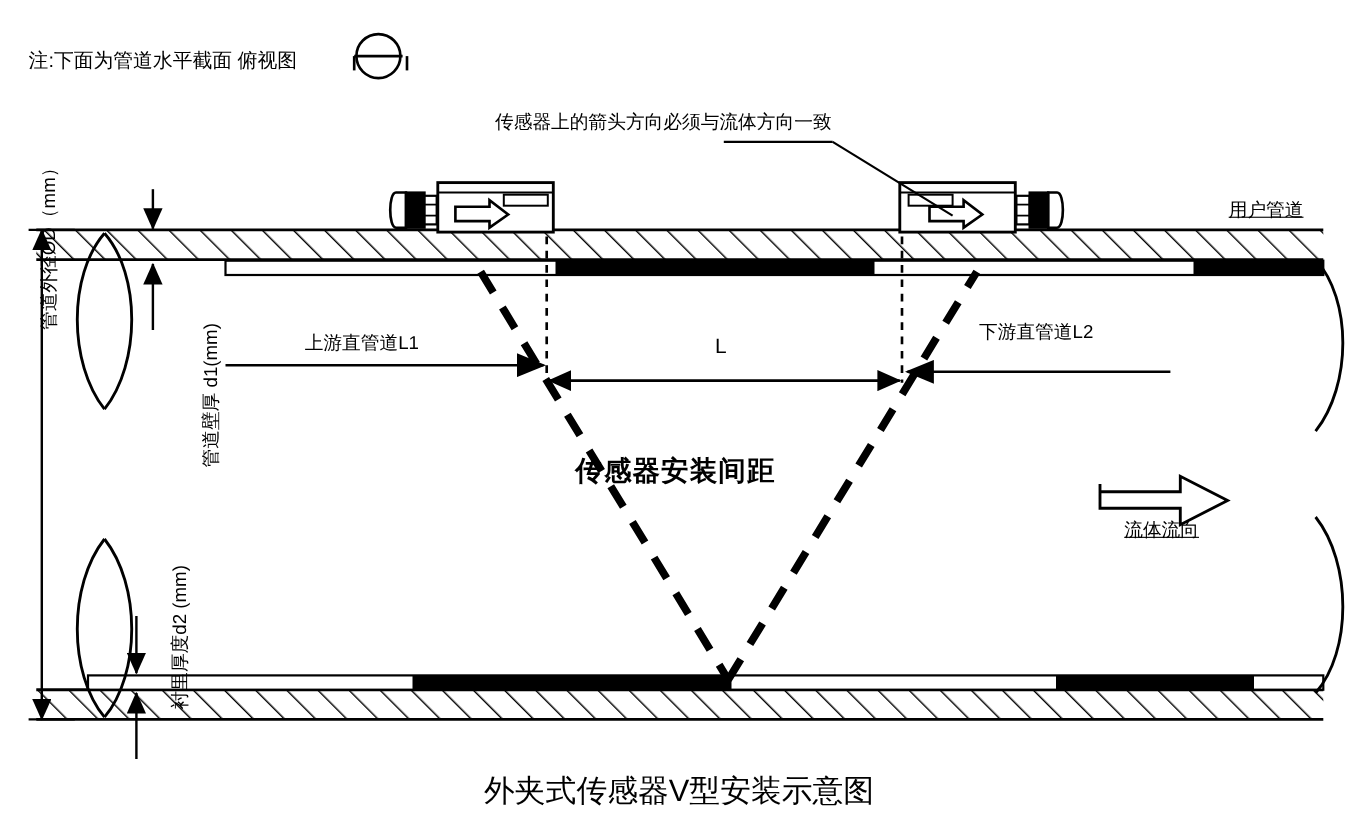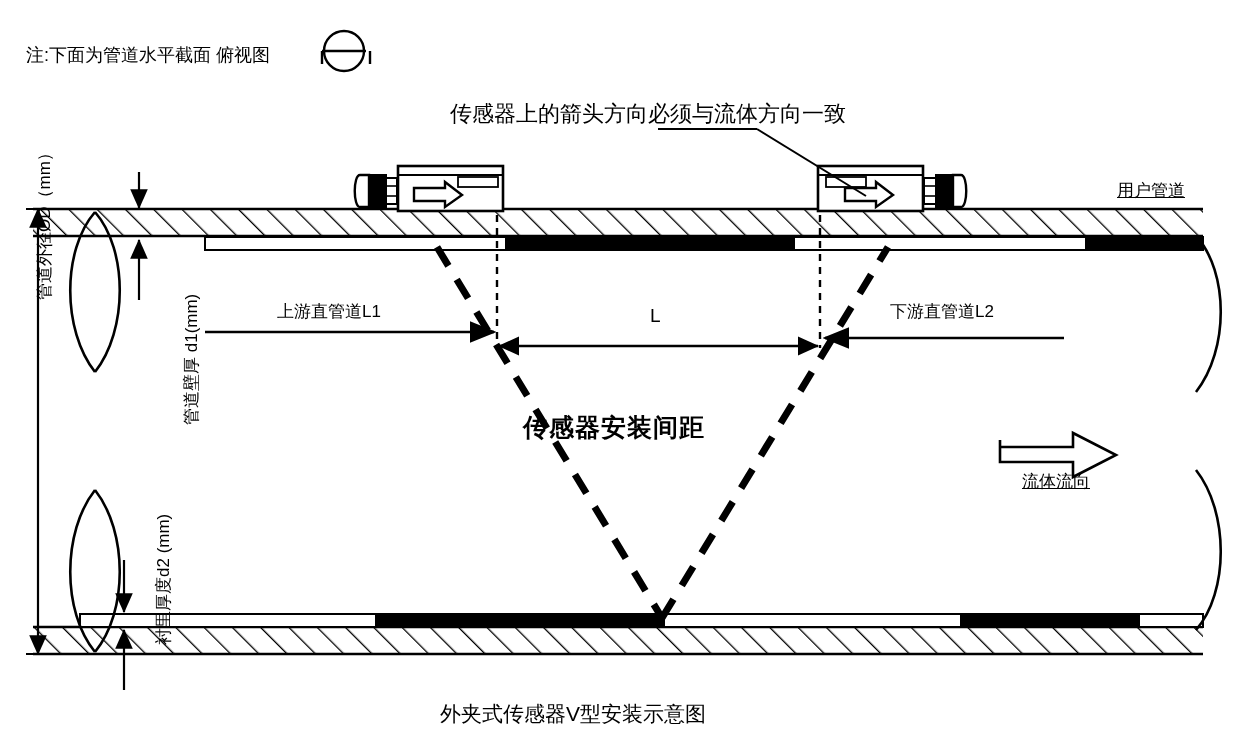--- a/index.html
+++ b/index.html
@@ -2,24 +2,24 @@
 <html><head>
 <meta charset="utf-8">
 <style>
   html,body{margin:0;padding:0;background:#ffffff;}
   body{width:1246px;height:746px;position:relative;overflow:hidden;
        font-family:"Liberation Sans","DejaVu Sans",sans-serif;color:#000;}
   #stage{position:absolute;left:0;top:0;width:1246px;height:554px;}
   svg.layer{position:absolute;left:0;top:0;width:1246px;height:746px;overflow:visible;}
   .txt{position:absolute;white-space:nowrap;color:#000;}
   .note-text{font-size:18px;}
-  .ann-text{font-size:22px;}
+  .ann-text{font-size:17px;}
   .lbl-text{font-size:17px;}
   .bold-text{font-size:25px;font-weight:bold;letter-spacing:1px;}
-  .title-text{font-size:21px;}
+  .title-text{font-size:28px;}
   .dim-L{font-size:19px;}
   .vert{transform-origin:left top;}
 </style>
 </head>
 <body>
 
 <div id="stage">
 
   <svg class="layer" viewBox="0 0 1246 746">
     <defs>
@@ -159,21 +159,21 @@
   <div class="txt lbl-text" style="left:1022px;top:470px;text-decoration:underline;">流体流向</div>
 
   <div class="txt lbl-text vert" style="left:33px;top:300px;transform:rotate(-90deg);">管道外径ØD（mm）</div>
 
   <div class="txt lbl-text vert" style="left:180px;top:425px;transform:rotate(-90deg);">管道壁厚 d1(mm)</div>
 
   <div class="txt lbl-text vert" style="left:152px;top:645px;transform:rotate(-90deg);">衬里厚度d2 (mm)</div>
 
   <div class="txt lbl-text" style="left:277px;top:300px;">上游直管道L1</div>
 
-  <div class="txt lbl-text" style="left:890px;top:300px;">下游直管道L2</div>
+  <div class="txt lbl-text" style="left:890px;top:290px;">下游直管道L2</div>
 
   <div class="txt dim-L" style="left:650px;top:305px;">L</div>
 
   <div class="txt bold-text" style="left:523px;top:371px;margin-top:40px;">传感器安装间距</div>
 
   <div class="txt title-text" style="left:440px;top:700px;">外夹式传感器V型安装示意图</div>
 
 </div>
 
 </body></html>

